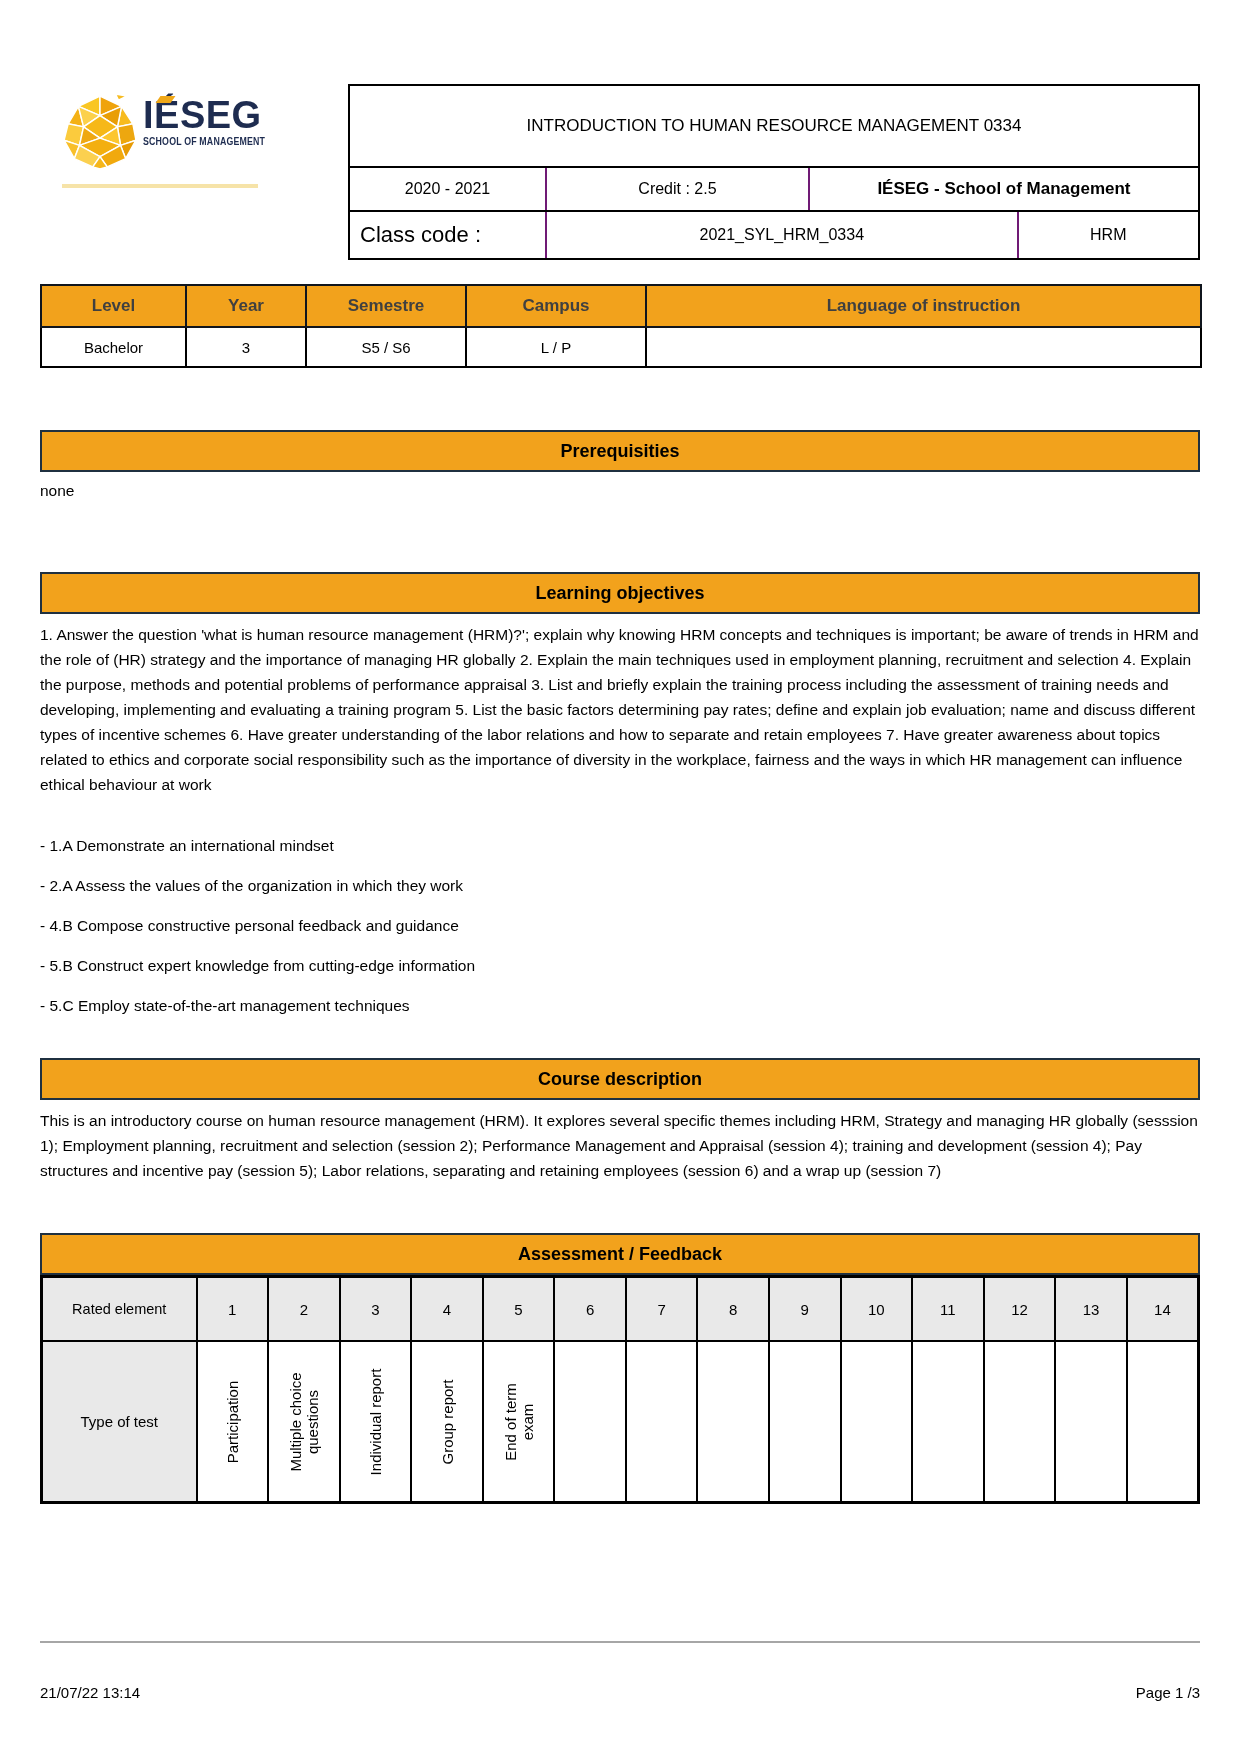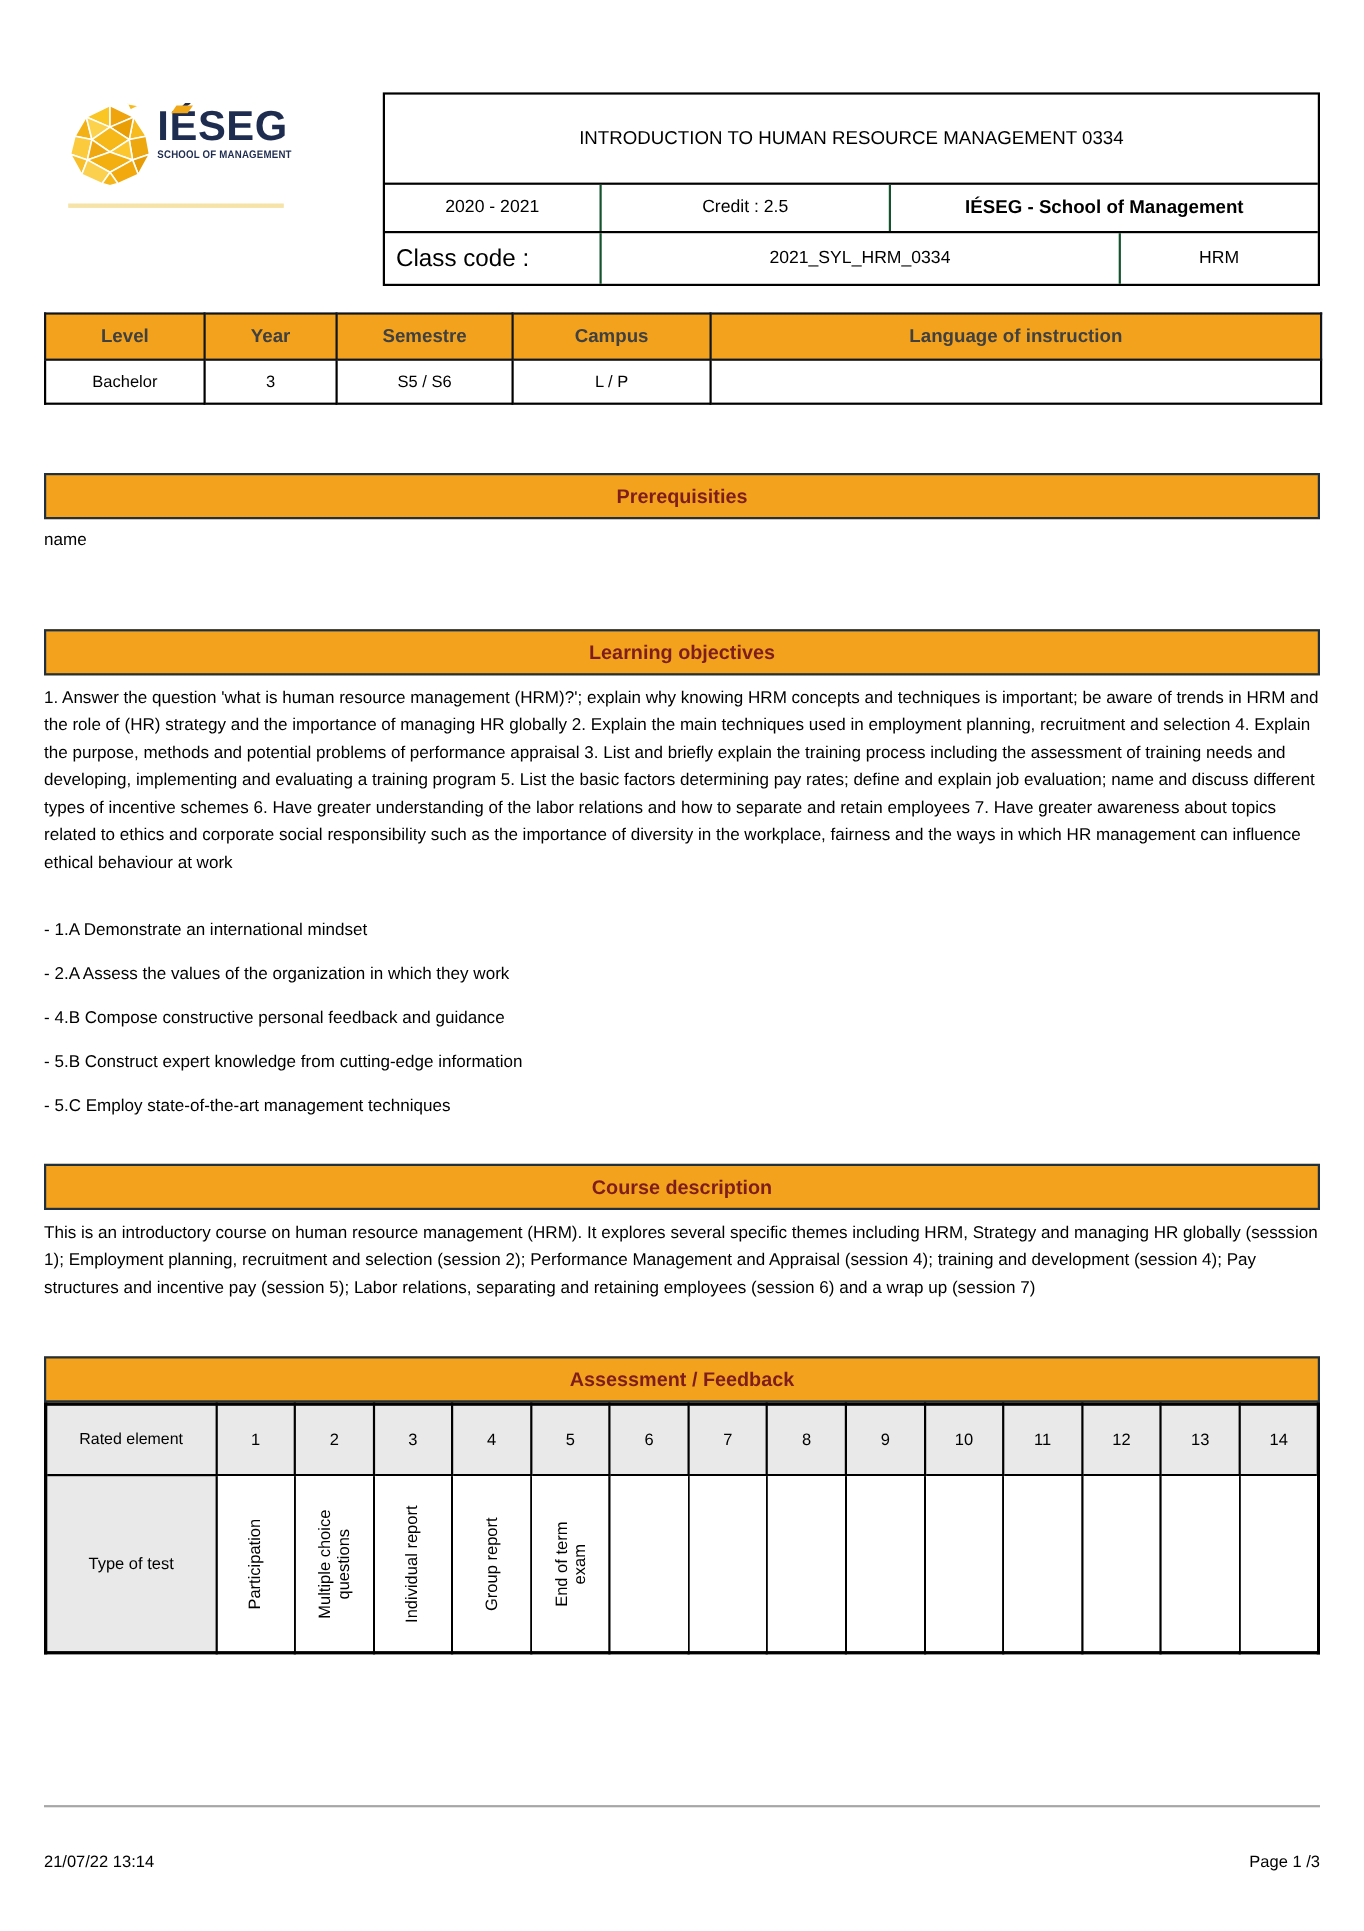--- a/index.html
+++ b/index.html
@@ -23,21 +23,21 @@
   .logo-name { font-size:38px; font-weight:600; color:#1E2C50; line-height:38px; letter-spacing:0.5px; }
   .logo-accent { position:absolute; left:15px; top:0px; width:15px; height:7px;
                  background:#F0A818; transform:skewX(-35deg); }
   .logo-subtitle { font-size:10px; font-weight:600; color:#1E2C50; letter-spacing:0.2px;
                    transform:scaleX(0.88); transform-origin:left; margin-top:2px; white-space:nowrap; }
   .logo-underline { width:196px; height:4px; background:#F6E3A8; margin-top:10px; }
 
   .title-table { flex:1; border:2px solid #000; box-sizing:border-box; margin-top:0; }
   .tt-row { display:flex; border-top:2px solid #000; }
   .tt-row:first-child { border-top:none; }
-  .tt-cell { border-left:2px solid #14532d; box-sizing:border-box; display:flex;
+  .tt-cell { border-left:2px solid #701a75; box-sizing:border-box; display:flex;
              align-items:center; justify-content:center; text-align:center; }
   .tt-cell:first-child { border-left:none; }
   .tt-title { height:80px; font-size:17px;border-radius:16px; }
   .tt-r2 { height:42px; }
   .tt-r2 .tt-cell { font-size:16px; }
   .tt-r2 .c1 { width:23%; }
   .tt-r2 .c2 { width:31%; }
   .tt-r2 .c3 { width:46%; font-weight:700; font-size:17px; }
   .tt-r3 { height:46px; }
   .tt-r3 .tt-cell { font-size:16px; }
@@ -47,21 +47,21 @@
 
   
   .level-table { margin:24px 40px 0 40px; width:1160px; border-collapse:collapse; table-layout:fixed; }
   .level-table th { background:#F2A21C; color:#404040; font-size:17px; font-weight:700;
                     height:38px; border:2px solid #10151D; }
   .level-table td { height:36px; border:2px solid #000; font-size:15px; text-align:center; }
 
   
   .banner { margin:0 40px; height:38px; background:#F2A21C; border:2px solid #1F3040;
             display:flex; align-items:center; justify-content:center;
-            font-size:18px; font-weight:700; color:#7f1d1d; }
+            font-size:18px; font-weight:700; color:#000000; }
   .banner.prereq { margin-top:62px; }
   .banner.objectives { margin-top:72px; }
   .banner.descr { margin-top:40px; }
 
   .plain { margin:10px 40px 0 40px; font-size:15.5px; }
   .para { margin:8px 40px 0 40px; font-size:15.5px; line-height:25px; text-align:left; }
   .bullets { margin:36px 40px 0 40px; }
   .bullet { font-size:15.5px; line-height:25px; margin-bottom:15px; }
 
   
@@ -165,21 +165,21 @@
         <td>S5 / S6</td>
         <td>L / P</td>
         <td></td>
       </tr>
     </tbody>
   </table>
 
   <div class="banner prereq">
     <span>Prerequisities</span>
   </div>
-  <div class="plain">name</div>
+  <div class="plain">none</div>
 
   <div class="banner objectives">
     <span>Learning objectives</span>
   </div>
   <div class="para">1. Answer the question 'what is human resource management (HRM)?'; explain why knowing HRM concepts and techniques is important; be aware of trends in HRM and the role of (HR) strategy and the importance of managing HR globally 2. Explain the main techniques used in employment planning, recruitment and selection 4. Explain the purpose, methods and potential problems of performance appraisal 3. List and briefly explain the training process including the assessment of training needs and developing, implementing and evaluating a training program 5. List the basic factors determining pay rates; define and explain job evaluation; name and discuss different types of incentive schemes 6. Have greater understanding of the labor relations and how to separate and retain employees 7. Have greater awareness about topics related to ethics and corporate social responsibility such as the importance of diversity in the workplace, fairness and the ways in which HR management can influence ethical behaviour at work</div>
   <div class="bullets">
     <div class="bullet">- 1.A Demonstrate an international mindset</div>
     <div class="bullet">- 2.A Assess the values of the organization in which they work</div>
     <div class="bullet">- 4.B Compose constructive personal feedback and guidance</div>
     <div class="bullet">- 5.B Construct expert knowledge from cutting-edge information</div>

